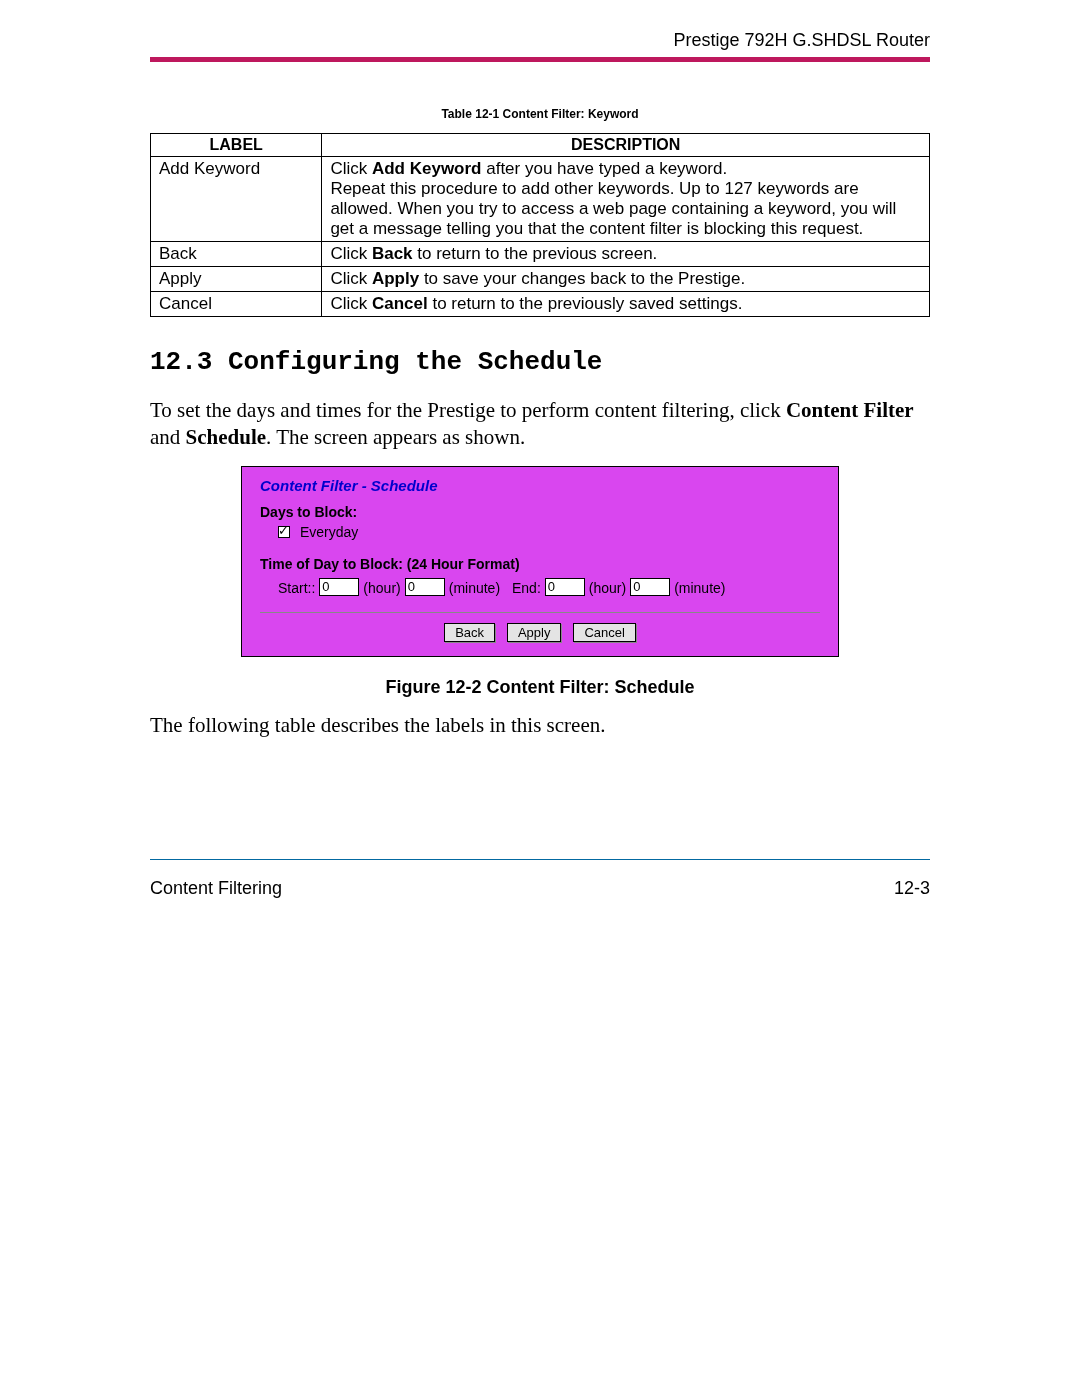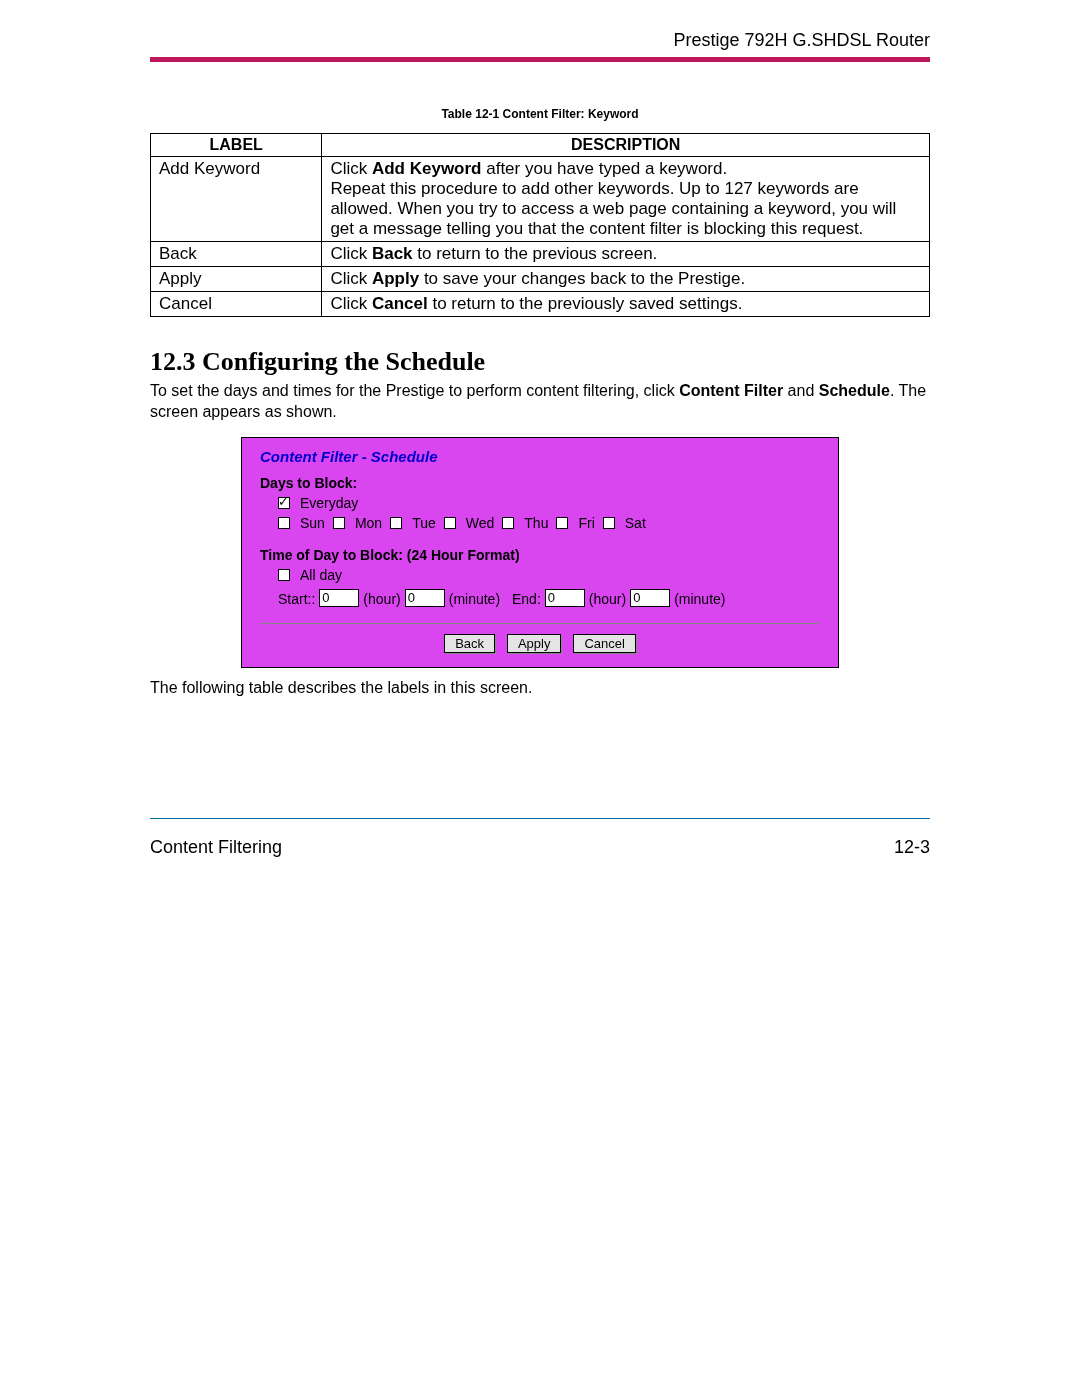--- a/index.html
+++ b/index.html
@@ -43,29 +43,29 @@
     vertical-align: top;
     text-align: left;
   }
   table.desc th {
     text-align: center;
     font-weight: bold;
     font-size: 16px;
   }
   .col-label { width: 22%; }
   .section-heading {
+    font-family: Liberation Mono, monospace;
+    font-size: 26px;
+    font-weight: bold;
+    margin-top: 30px;
+    margin-bottom: 20px;
+  }
+  .body-text {
     font-family: Liberation Serif, serif;
-    font-size: 26px;
-    font-weight: bold;
-    margin-top: 30px;
-    margin-bottom: 4px;
-  }
-  .body-text {
-    font-family: Liberation Sans, sans-serif;
-    font-size: 16px;
+    font-size: 21px;
     line-height: 1.3;
     margin: 4px 0 14px 0;
   }
   .figure-wrap {
     display: flex;
     justify-content: center;
     margin: 10px 0 10px 0;
   }
   .schedule-panel {
     border: 1px solid #000;
@@ -214,42 +214,22 @@
 
   <div class="figure-wrap">
     <div class="schedule-panel">
       <div class="panel-title">Content Filter - Schedule</div>
 
       <div class="panel-section-label">Days to Block:</div>
       <div class="chk-row">
         <span class="chk checked"></span>
         <span>Everyday</span>
       </div>
-      <div class="chk-row">
-        <span class="chk"></span>
-          <span>Sun</span>
-        <span class="chk"></span>
-          <span>Mon</span>
-        <span class="chk"></span>
-          <span>Tue</span>
-        <span class="chk"></span>
-          <span>Wed</span>
-        <span class="chk"></span>
-          <span>Thu</span>
-        <span class="chk"></span>
-          <span>Fri</span>
-        <span class="chk"></span>
-          <span>Sat</span>
-      </div>
 
       <div class="panel-section-label" style="margin-top:16px">Time of Day to Block: (24 Hour Format)</div>
-      <div class="chk-row">
-        <span class="chk"></span>
-        <span>All day</span>
-      </div>
       <div class="time-row">
         <span>Start::</span>
         <span class="txt">0</span>
         <span>(hour)</span>
         <span class="txt">0</span>
         <span>(minute)</span>
         &nbsp;
         <span>End:</span>
         <span class="txt">0</span>
         <span>(hour)</span>
@@ -259,20 +239,21 @@
 
       <hr class="panel-hr">
       <div class="panel-buttons">
         <span class="btn">Back</span>
         <span class="btn">Apply</span>
         <span class="btn">Cancel</span>
       </div>
     </div>
   </div>
 
+  <div class="figure-caption">Figure 12-2 Content Filter: Schedule</div>
 
   <p class="body-text">The following table describes the labels in this screen.</p>
 
   <div class="footer-block">
     <span>Content Filtering</span>
     <span>12-3</span>
   </div>
 
 </div>
 

